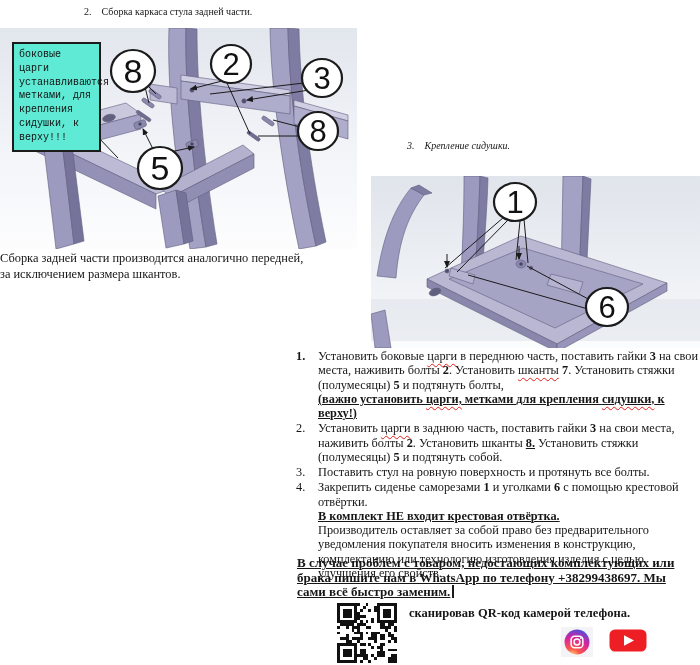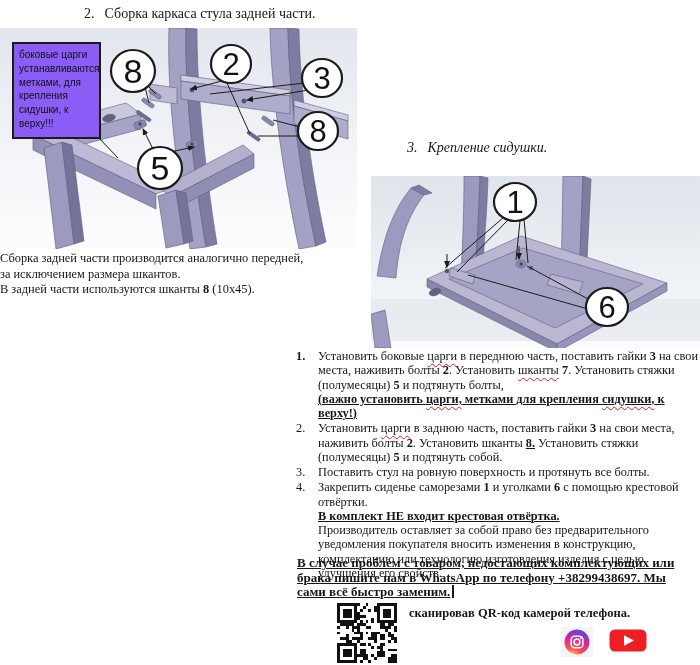--- a/index.html
+++ b/index.html
@@ -1,30 +1,30 @@
 <!DOCTYPE html>
 <html><head>
 <meta charset="utf-8">
 <style>
   html,body{margin:0;padding:0;background:#fff;}
   .page{position:relative;width:700px;height:665px;background:#ffffff;overflow:hidden;
         font-family:"Liberation Serif", serif;color:#161616;}
   
-  .sec-heading{position:absolute;font-size:14px;white-space:nowrap;}
+  .sec-heading{position:absolute;font-size:10px;white-space:nowrap;}
   .sec-heading .num{margin-right:10px;}
   #h2{left:84px;top:6px;}
   #h3{left:407px;top:140px;font-style:italic;}
   
   .diagram{position:absolute;}
   #diagram2{left:0;top:28px;width:357px;height:221px;}
   #diagram3{left:371px;top:176px;width:329px;height:172px;}
   .diagram svg{display:block;width:100%;height:100%;}
   .callout-box{position:absolute;left:12px;top:14px;width:76px;min-height:84px;
-        background:#8b5cf6;border:2px solid #1b1b1b;padding:4px 4px 5px 5px;
-        font-family:Liberation Sans, sans-serif;font-size:10px;line-height:1.38;color:#111;}
+        background:#5eead4;border:2px solid #1b1b1b;padding:4px 4px 5px 5px;
+        font-family:Liberation Mono, monospace;font-size:10px;line-height:1.38;color:#111;}
   
   .note{position:absolute;left:0;top:251px;width:357px;text-align:left;
         font-size:12.4px;line-height:15.5px;}
   
   .steps{position:absolute;left:296px;top:349px;width:404px;font-size:12.3px;line-height:1.16;}
   .step{display:flex;margin-bottom:1px;}
   .step .marker{flex:none;width:22px;}
   .step .body{flex:1;}
   
   .warranty{position:absolute;left:297px;top:556px;width:386px;
@@ -154,21 +154,20 @@
           <text class="balloon-num" x="160" y="152" font-size="34" text-anchor="middle">5</text>
         </g>
       </g>
     </svg>
     <div class="callout-box">боковые царги устанавливаются метками, для крепления сидушки, к верху!!!</div>
   </div>
 
   <div class="note">
     <div>Сборка задней части производится аналогично передней,</div>
     <div>за исключением размера шкантов.</div>
-    <div><span>В задней части используются шканты </span><span class="b">8</span><span> (10x45).</span></div>
   </div>
 
   <div id="h3" class="sec-heading">
     <span class="num">3.</span><span>Крепление сидушки.</span>
   </div>
 
   <div id="diagram3" class="diagram">
     <svg viewBox="0 0 329 172">
       <defs>
         <linearGradient id="bg2" x1="0" y1="0" x2="0" y2="1">

